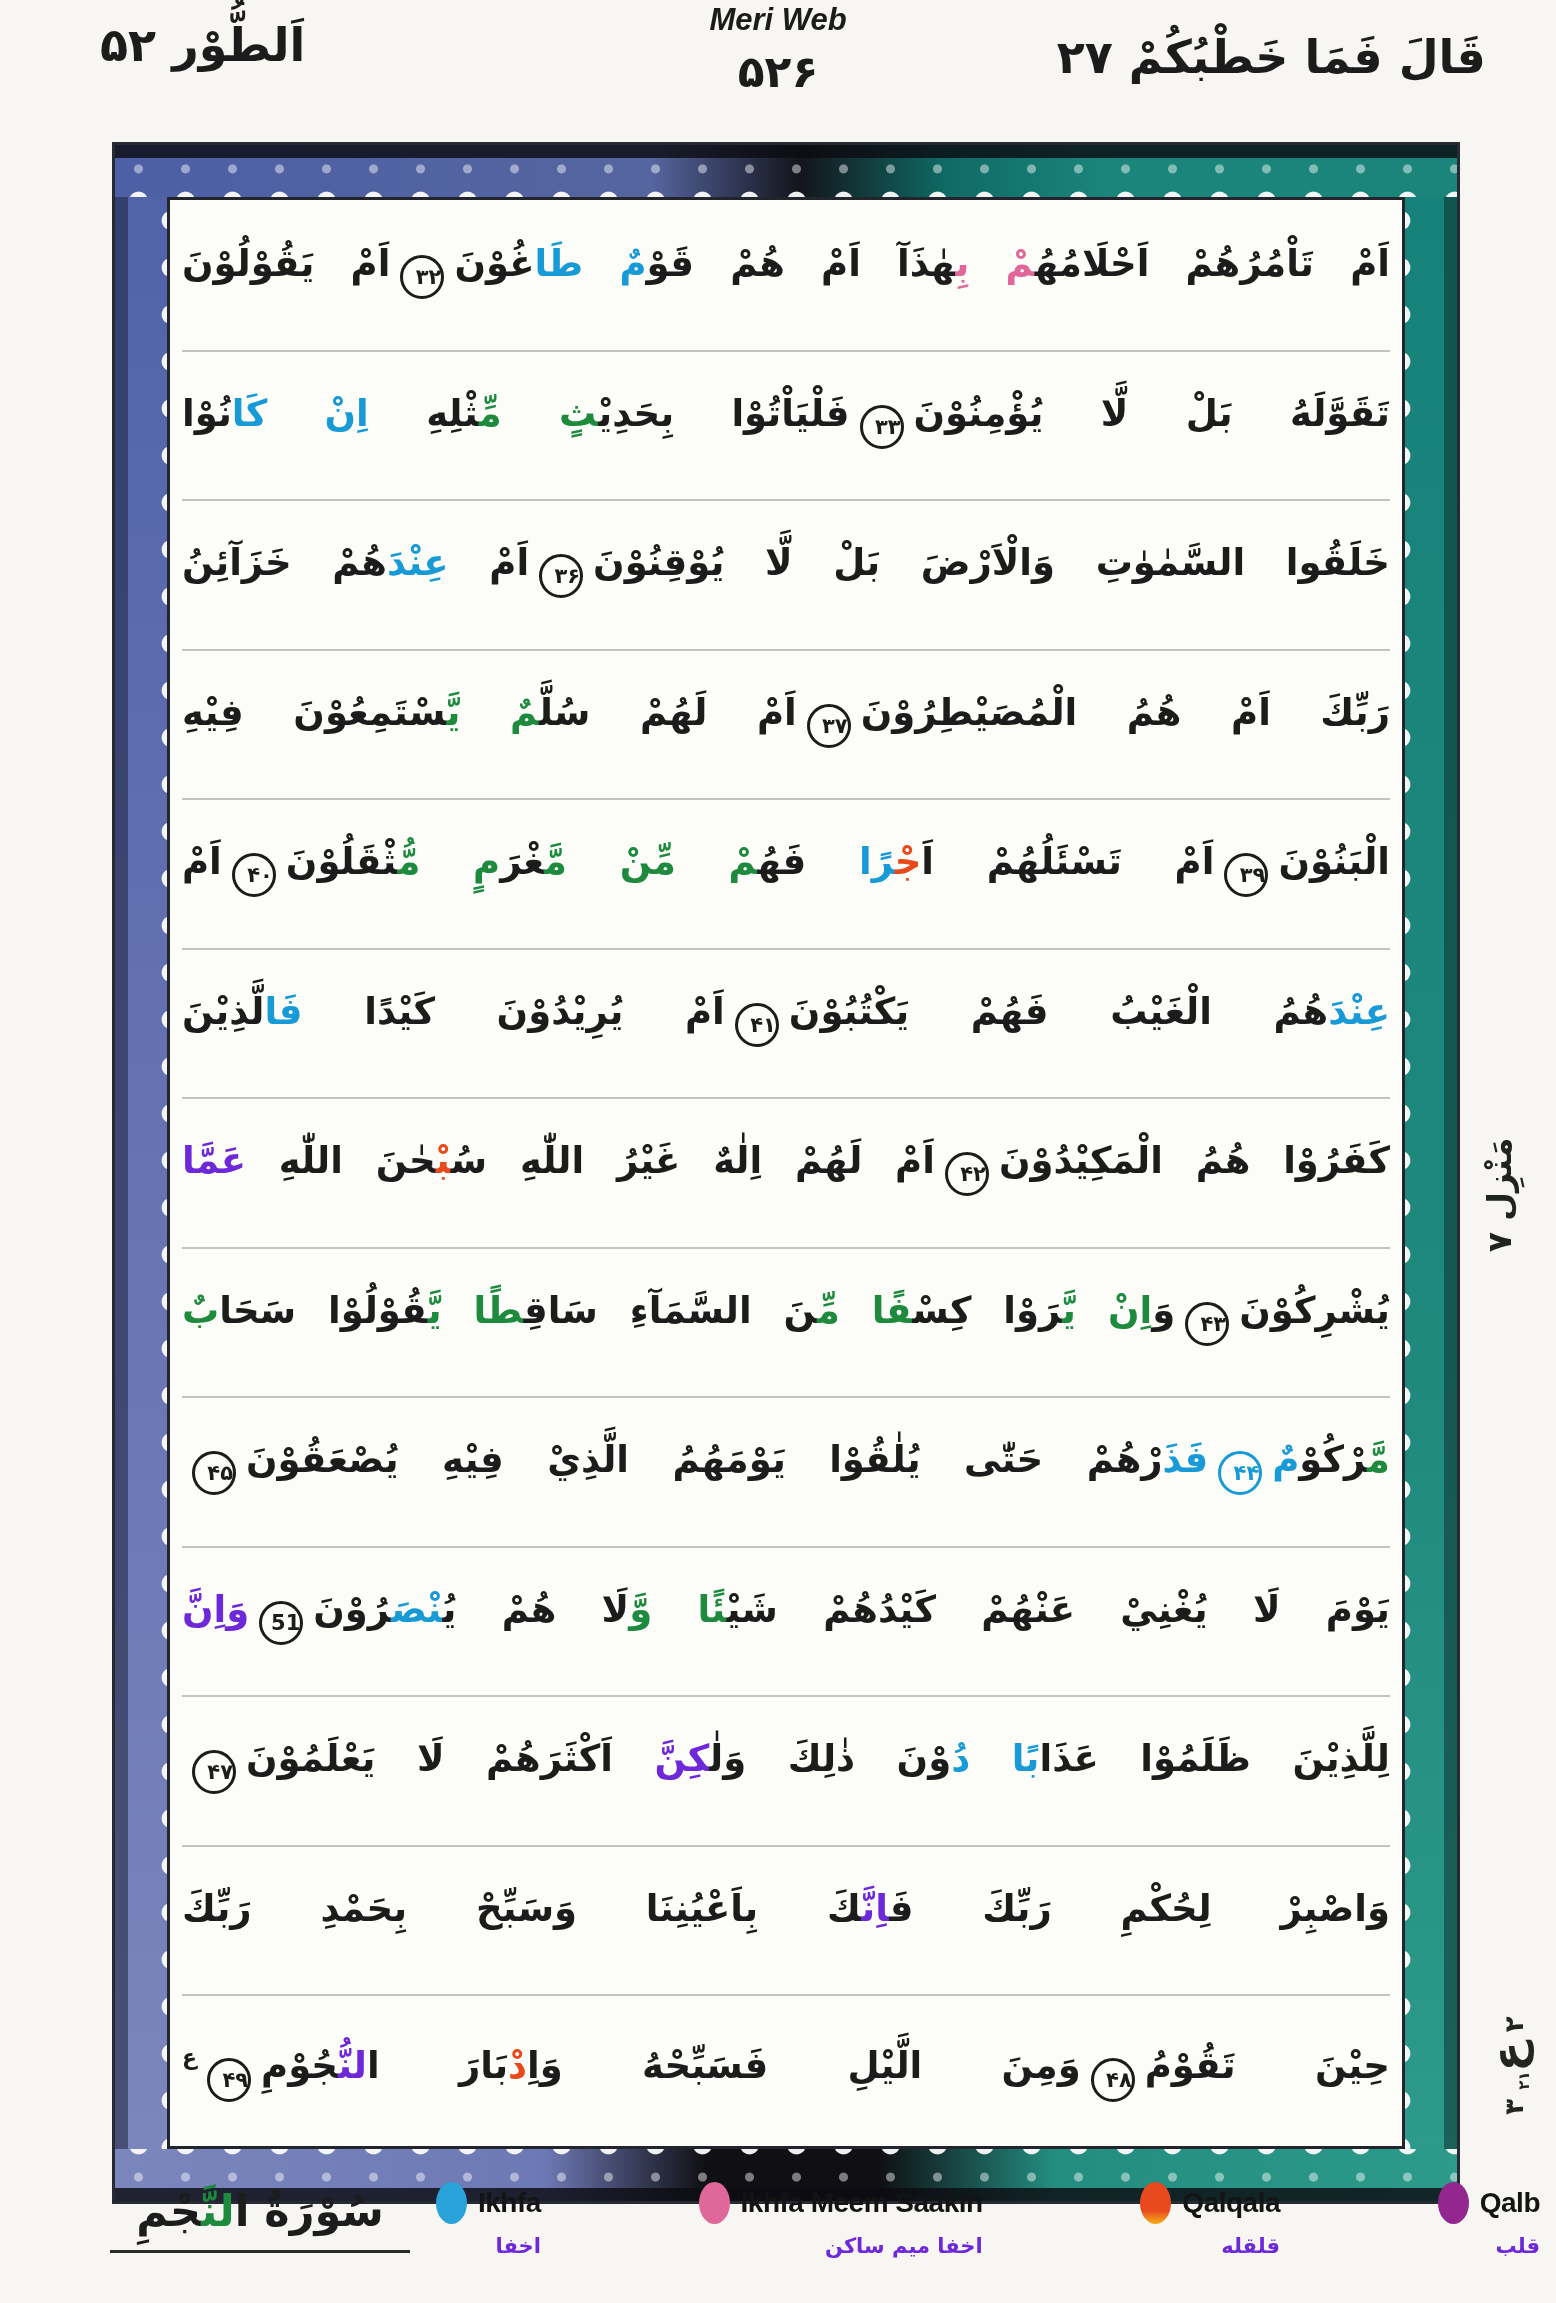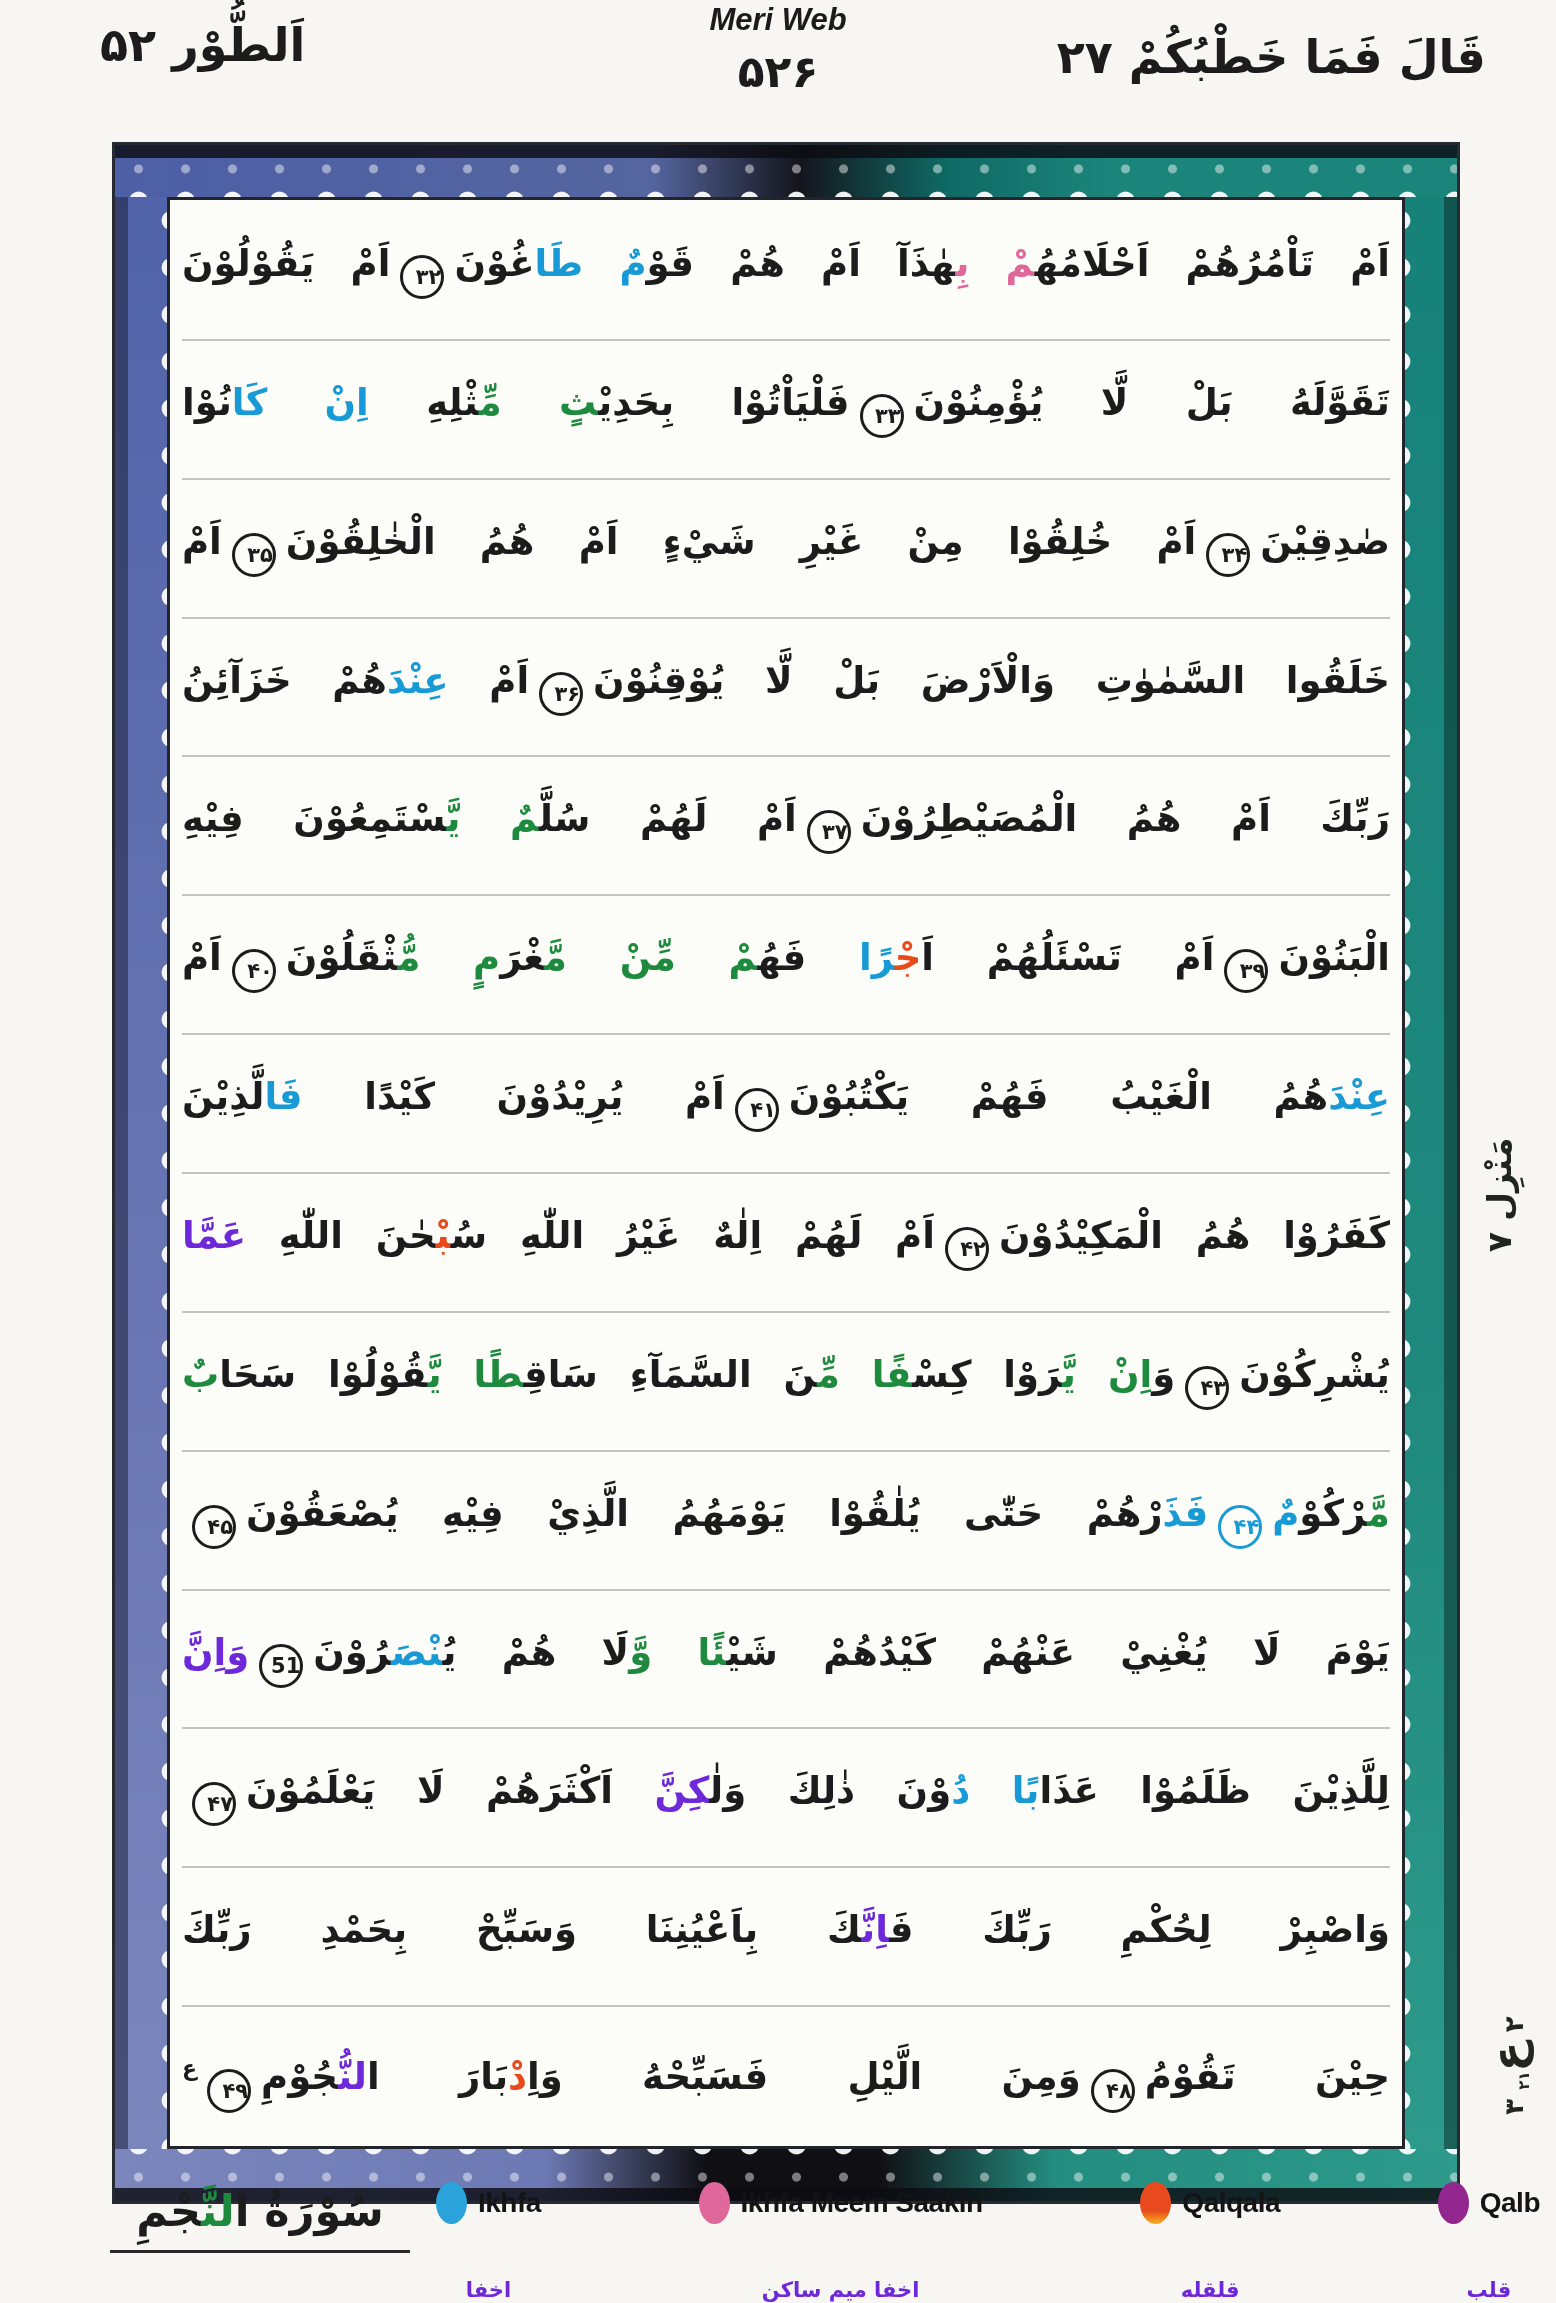--- a/index.html
+++ b/index.html
@@ -102,21 +102,21 @@
   
   .next-surah{
     position:absolute;left:110px;top:2186px;width:300px;direction:rtl;text-align:center;
     font-size:43px;font-weight:700;border-bottom:3px solid #2a2a2a;padding-bottom:14px;
     white-space:nowrap;
   }
   .legend{
     position:absolute;left:436px;top:2182px;width:1104px;
     display:flex;justify-content:space-between;align-items:flex-start;
   }
-  .lg-item{display:flex;flex-direction:column;align-items:center;gap:44px;}
+  .lg-item{display:flex;flex-direction:column;}
   .lg-top{display:flex;align-items:center;gap:11px;}
   .lg-dot{width:31px;height:42px;border-radius:50%;display:inline-block;}
   .lg-dot-qalqala{background:linear-gradient(#e8491f 68%,#f6b21a) !important;}
   .lg-en{
     font-family:"Liberation Sans",sans-serif;font-weight:700;font-size:28px;
     letter-spacing:-0.5px;color:#141414;white-space:nowrap;
   }
   .lg-ur{direction:rtl;font-size:21px;font-weight:700;margin-top:10px;color:#6d28d9;white-space:nowrap;}
 </style>
 </head>
@@ -131,21 +131,20 @@
   <div class="head-arabic head-juz">قَالَ فَمَا خَطْبُكُمْ ۲۷</div>
 
   <div class="frame">
     <div class="band band-top"></div>
     <div class="band band-bottom"></div>
     <div class="band band-left"></div>
     <div class="band band-right"></div>
     <div class="mushaf-content" id="mushaf-lines">
         <div class="line"><span class="c-ink">اَمْ تَاْمُرُهُمْ اَحْلَامُهُ</span><span class="c-pink">مْ بِ</span><span class="c-ink">هٰذَآ اَمْ هُمْ قَوْ</span><span class="c-blue">مٌ طَا</span><span class="c-ink">غُوْنَ</span><span class="verse">۳۲</span><span class="c-ink">اَمْ يَقُوْلُوْنَ</span></div>
         <div class="line"><span class="c-ink">تَقَوَّلَهُ بَلْ لَّا يُؤْمِنُوْنَ</span><span class="verse">۳۳</span><span class="c-ink">فَلْيَاْتُوْا بِحَدِيْ</span><span class="c-green">ثٍ مِّ</span><span class="c-ink">ثْلِهِ </span><span class="c-blue">اِنْ كَا</span><span class="c-ink">نُوْا</span></div>
-        <div class="line"><span class="c-ink">صٰدِقِيْنَ</span><span class="verse">۳۴</span><span class="c-ink">اَمْ خُلِقُوْا مِنْ غَيْرِ شَيْءٍ اَمْ هُمُ الْخٰلِقُوْنَ</span><span class="verse">۳۵</span><span class="c-ink">اَمْ</span></div>
         <div class="line"><span class="c-ink">خَلَقُوا السَّمٰوٰتِ وَالْاَرْضَ بَلْ لَّا يُوْقِنُوْنَ</span><span class="verse">۳۶</span><span class="c-ink">اَمْ </span><span class="c-blue">عِنْدَ</span><span class="c-ink">هُمْ خَزَآئِنُ</span></div>
         <div class="line"><span class="c-ink">رَبِّكَ اَمْ هُمُ الْمُصَيْطِرُوْنَ</span><span class="verse">۳۷</span><span class="c-ink">اَمْ لَهُمْ سُلَّ</span><span class="c-green">مٌ يَّ</span><span class="c-ink">سْتَمِعُوْنَ فِيْهِ</span></div>
         <div class="line"><span class="c-ink">الْبَنُوْنَ</span><span class="verse">۳۹</span><span class="c-ink">اَمْ تَسْئَلُهُمْ اَ</span><span class="c-orange">جْ</span><span class="c-blue">رًا</span><span class="c-ink"> فَهُ</span><span class="c-green">مْ مِّنْ مَّ</span><span class="c-ink">غْرَ</span><span class="c-green">مٍ مُّ</span><span class="c-ink">ثْقَلُوْنَ</span><span class="verse">۴۰</span><span class="c-ink">اَمْ</span></div>
         <div class="line"><span class="c-blue">عِنْدَ</span><span class="c-ink">هُمُ الْغَيْبُ فَهُمْ يَكْتُبُوْنَ</span><span class="verse">۴۱</span><span class="c-ink">اَمْ يُرِيْدُوْنَ كَيْدًا </span><span class="c-blue">فَا</span><span class="c-ink">لَّذِيْنَ</span></div>
         <div class="line"><span class="c-ink">كَفَرُوْا هُمُ الْمَكِيْدُوْنَ</span><span class="verse">۴۲</span><span class="c-ink">اَمْ لَهُمْ اِلٰهٌ غَيْرُ اللّٰهِ سُ</span><span class="c-orange">بْ</span><span class="c-ink">حٰنَ اللّٰهِ </span><span class="c-gold">عَمَّا</span></div>
         <div class="line"><span class="c-ink">يُشْرِكُوْنَ</span><span class="verse">۴۳</span><span class="c-ink">وَ</span><span class="c-green">اِنْ يَّ</span><span class="c-ink">رَوْا كِسْ</span><span class="c-green">فًا مِّ</span><span class="c-ink">نَ السَّمَآءِ سَاقِ</span><span class="c-green">طًا يَّ</span><span class="c-ink">قُوْلُوْا سَحَا</span><span class="c-green">بٌ</span></div>
         <div class="line"><span class="c-green">مَّ</span><span class="c-ink">رْكُوْ</span><span class="c-blue">مٌ</span><span class="verse verse-blue">۴۴</span><span class="c-blue">فَذَ</span><span class="c-ink">رْهُمْ حَتّٰى يُلٰقُوْا يَوْمَهُمُ الَّذِيْ فِيْهِ يُصْعَقُوْنَ</span><span class="verse">۴۵</span></div>
         <div class="line"><span class="c-ink">يَوْمَ لَا يُغْنِيْ عَنْهُمْ كَيْدُهُمْ شَيْ</span><span class="c-green">ئًا وَّ</span><span class="c-ink">لَا هُمْ يُ</span><span class="c-blue">نْصَ</span><span class="c-ink">رُوْنَ</span><span class="verse">51</span><span class="c-gold">وَاِنَّ</span></div>
         <div class="line"><span class="c-ink">لِلَّذِيْنَ ظَلَمُوْا عَذَا</span><span class="c-blue">بًا دُ</span><span class="c-ink">وْنَ ذٰلِكَ وَلٰ</span><span class="c-gold">كِنَّ</span><span class="c-ink"> اَكْثَرَهُمْ لَا يَعْلَمُوْنَ</span><span class="verse">۴۷</span></div>
         <div class="line"><span class="c-ink">وَاصْبِرْ لِحُكْمِ رَبِّكَ فَ</span><span class="c-gold">اِنَّ</span><span class="c-ink">كَ بِاَعْيُنِنَا وَسَبِّحْ بِحَمْدِ رَبِّكَ</span></div>

